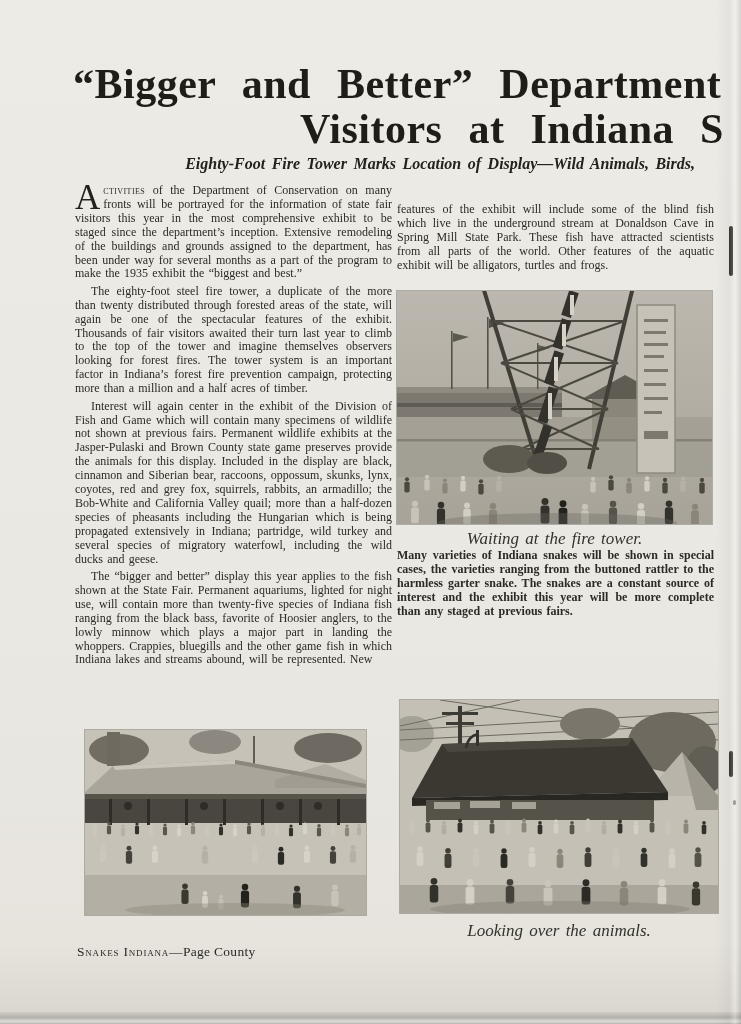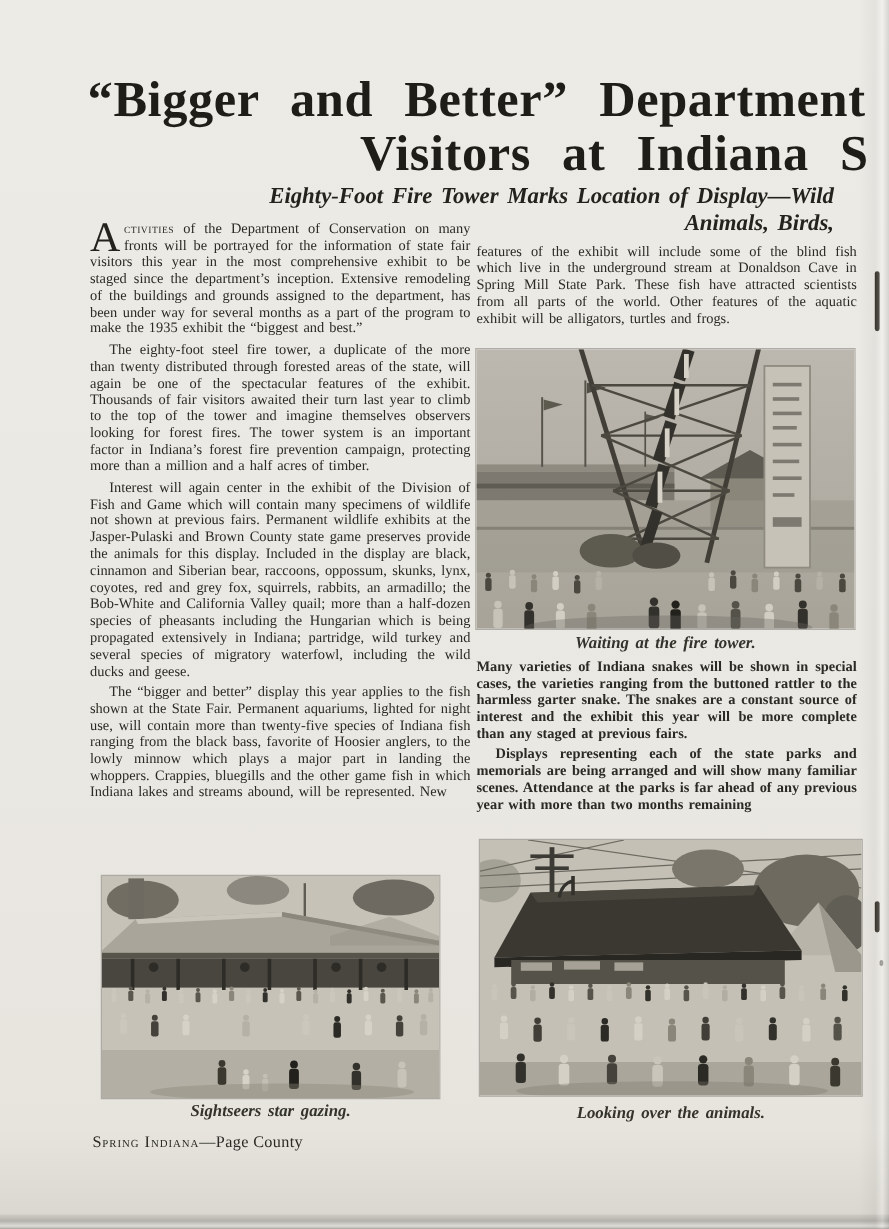--- a/index.html
+++ b/index.html
@@ -16,21 +16,21 @@
   }
   .headline{
     position:absolute; margin:0; white-space:nowrap;
     font-size:42px; font-weight:700; letter-spacing:.5px; word-spacing:15px; color:#1e1d18;
   }
   .t1{left:73px; top:60px;}
   .t2{left:280px; top:105px;margin-left:20px;}
   .subtitle{
     position:absolute; left:178px; top:152px; width:517px;
     text-align:right; font-style:italic; font-weight:700;
-    font-size:19px; line-height:23px; word-spacing:2.5px; color:#23221c;
+    font-size:16px; line-height:23px; word-spacing:2.5px; color:#23221c;
   }
   .col{
     position:absolute; width:317px; text-align:justify;
     font-size:12px; line-height:13.9px; word-spacing:1.2px;
   }
   .col p{margin:0 0 3.5px 0; text-indent:16px;}
   .col p.lead{text-indent:0;}
   .leftcol{left:75px; top:184px;}
   .rightcol-top{left:397px; top:203px;}
   .rightcol-mid{left:397px; top:549px;font-weight:bold;}
@@ -39,22 +39,22 @@
   .photo{
     position:absolute; overflow:hidden;
     outline:1px solid rgba(58,55,47,.35);
     box-shadow:0 0 0 1px rgba(255,255,255,.15);
   }
   .photo svg{display:block;}
   .ph1{left:397px; top:291px; width:315px; height:233px;}
   .ph2{left:85px;  top:730px; width:281px; height:185px;}
   .ph3{left:400px; top:700px; width:318px; height:213px;}
   .caption{
-    position:absolute; text-align:center; font-style:italic; font-weight:700;
-    font-size:14px; word-spacing:2px; color:#33322b;
+    position:absolute; text-align:center; font-style:italic; font-weight:400;
+    font-size:17px; word-spacing:2px; color:#33322b;
   }
   .cap1{left:397px; top:529px; width:315px;}
   .cap2{left:85px;  top:919px; width:281px;}
   .cap3{left:400px; top:921px; width:318px;}
   .footer{
     position:absolute; left:77px; top:944px; font-size:13.5px; color:#2b2a24; letter-spacing:.3px;
   }
   .footer .sc{font-variant:small-caps; letter-spacing:.8px;}
   .edge-mark{position:absolute; background:#3a372f; border-radius:2px;}
   .m1{left:729px; top:226px; width:4px; height:50px;}
@@ -195,21 +195,20 @@
           <use href="#prsn" transform="translate(272,231) scale(1.22)"></use>
         <use href="#prsn" transform="translate(298,233) scale(1.15)" fill="#8a8679"></use>
       </g>
       <ellipse cx="160" cy="232" rx="120" ry="10" fill="#6b6860" opacity=".35"></ellipse>
     </svg>
   </div>
   <div class="caption cap1">Waiting at the fire tower.</div>
 
   <div class="col rightcol-mid">
     <p class="lead">Many varieties of Indiana snakes will be shown in special cases, the varieties ranging from the buttoned rattler to the harmless garter snake. The snakes are a constant source of interest and the exhibit this year will be more complete than any staged at previous fairs.</p>
-    <p>Displays representing each of the state parks and memorials are being arranged and will show many familiar scenes. Attendance at the parks is far ahead of any previous year with more than two months remaining</p>
   </div>
 
   <div class="photo ph2">
     <svg width="100%" height="100%" viewBox="0 0 281 185" preserveAspectRatio="none">
       <rect width="281" height="185" fill="#c6c2b8"></rect>
       <ellipse cx="34" cy="20" rx="30" ry="16" fill="#716d63"></ellipse>
       <ellipse cx="130" cy="12" rx="26" ry="12" fill="#7d7970" opacity=".8"></ellipse>
       <ellipse cx="243" cy="18" rx="34" ry="15" fill="#6e6a61"></ellipse>
       <rect x="22" y="2" width="13" height="34" fill="#6e6a61"></rect>
       <rect x="168" y="6" width="2" height="30" fill="#5f5c54"></rect>
@@ -275,21 +274,20 @@
         <use href="#prsn" transform="translate(100,172) scale(1.05)" fill="#3a382f"></use>
         <use href="#prsn" transform="translate(120,176) scale(.85)" fill="#d6d2c7"></use>
         <use href="#prsn" transform="translate(136,178) scale(.75)" fill="#c3bfb4"></use>
         <use href="#prsn" transform="translate(160,175) scale(1.2)" fill="#22211c"></use>
         <use href="#prsn" transform="translate(212,176) scale(1.15)" fill="#33312b"></use>
         <use href="#prsn" transform="translate(250,174) scale(1.1)" fill="#c7c3b8"></use>
       </g>
       <ellipse cx="150" cy="180" rx="110" ry="7" fill="#8a8679" opacity=".4"></ellipse>
     </svg>
   </div>
-  <div class="caption cap2">Sightseers star gazing.</div>
 
   <div class="photo ph3">
     <svg width="100%" height="100%" viewBox="0 0 318 213" preserveAspectRatio="none">
       <rect width="318" height="213" fill="#c4c0b6"></rect>
 
       <g stroke="#6b6860" stroke-width="1">
         <line x1="0" y1="30" x2="318" y2="12"></line>
           <line x1="0" y1="40" x2="318" y2="24"></line>
         <line x1="40" y1="0" x2="318" y2="40"></line>
           <line x1="120" y1="0" x2="0" y2="26"></line>
@@ -365,20 +363,20 @@
         <use href="#prsn" transform="translate(186,202) scale(1.28)" fill="#2c2a25"></use>
         <use href="#prsn" transform="translate(224,203) scale(1.25)" fill="#8a8679"></use>
         <use href="#prsn" transform="translate(262,202) scale(1.28)" fill="#d4d0c5"></use>
         <use href="#prsn" transform="translate(296,203) scale(1.22)" fill="#3a382f"></use>
       </g>
       <ellipse cx="160" cy="209" rx="130" ry="8" fill="#7d7970" opacity=".35"></ellipse>
     </svg>
   </div>
   <div class="caption cap3">Looking over the animals.</div>
 
-  <div class="footer"><span class="sc">Spring Indiana</span><span>—Page County</span></div>
+  <div class="footer"><span class="sc">Snakes Indiana</span><span>—Page County</span></div>
 
   <div class="edge-mark m1"></div>
   <div class="edge-mark m2"></div>
   <div class="edge-mark m3"></div>
   <div class="bottom-edge"></div>
 
 </div>
 
 </body></html>

